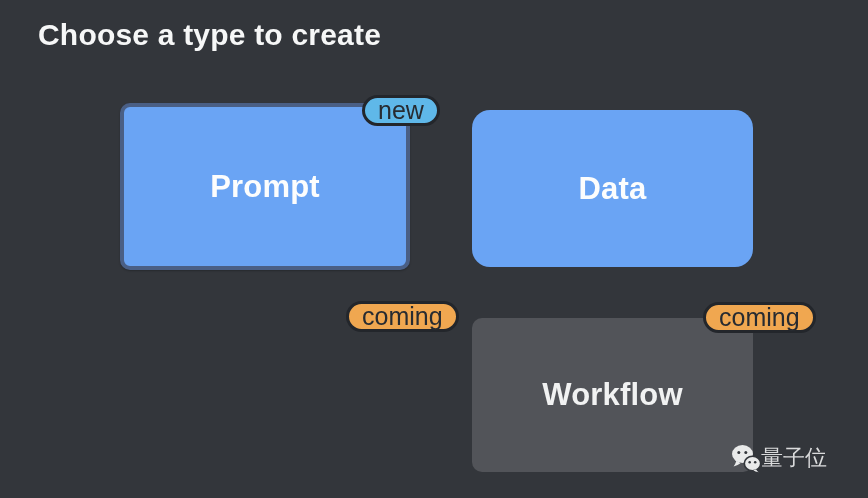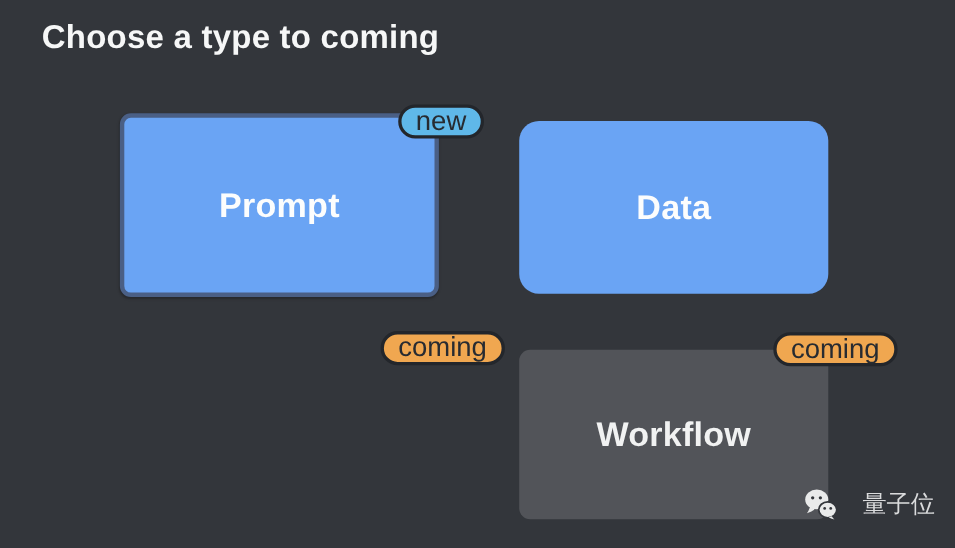--- a/index.html
+++ b/index.html
@@ -33,21 +33,21 @@
     cursor: pointer;
     box-sizing: border-box;
   }
   .card-label {
     font-size: 31px;
     font-weight: 700;
     color: #fcfdfd;
     letter-spacing: 0.2px;
   }
   .card-prompt {
-    left: 109px;
+    left: 120px;
     top: 103px;
     width: 290px;
     height: 167px;
     background: #6aa4f4;
     border: 4px solid #4a5f85;
     box-shadow: 0 1px 2px rgba(0,0,0,0.25);
   }
   .card-data {
     left: 472px;
     top: 110px;
@@ -101,37 +101,37 @@
     left: 703px;
     top: 302px;
     background: #f0a750;
   }
   .watermark {
     position: absolute;
     left: 731px;
     top: 443px;
     display: flex;
     align-items: center;
-    gap: 23px;
+    gap: 0;
     z-index: 6;
   }
   .watermark-label {
     font-size: 22px;
     font-weight: 500;
     color: #dadbdc;
     font-family: "Liberation Sans", "DejaVu Sans", sans-serif;
   }
   .wechat-icon svg { display: block; }
 </style>
 </head>
 <body>
 
 <div class="stage">
 
-  <div class="page-title">Choose a type to coming</div>
+  <div class="page-title">Choose a type to create</div>
 
   <div class="card card-prompt">
     <span class="card-label">Prompt</span>
   </div>
   <div class="badge badge-new">new</div>
 
   <div class="card card-data">
     <span class="card-label">Data</span>
   </div>
 

